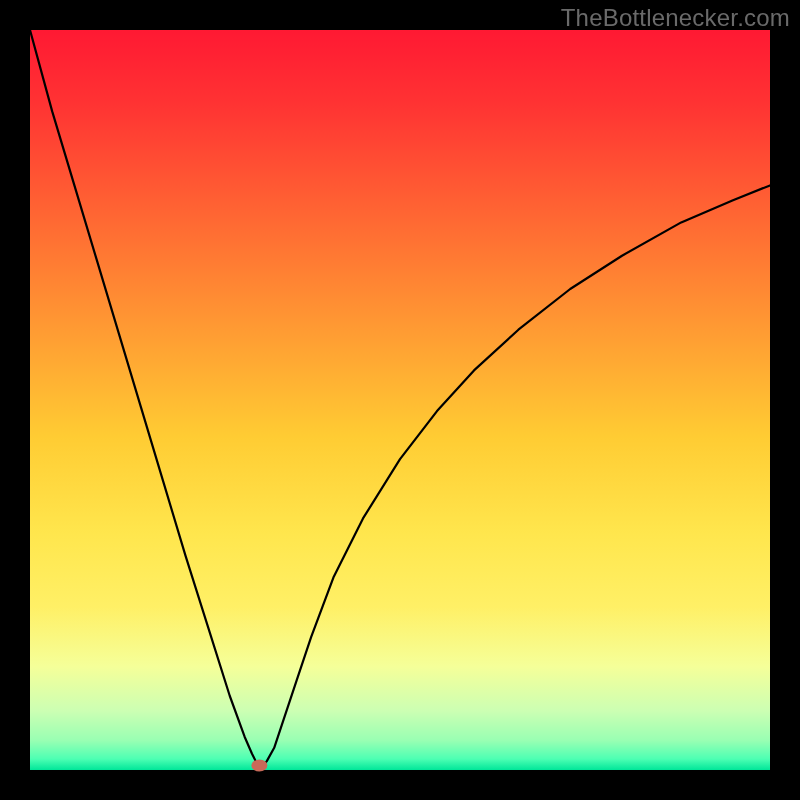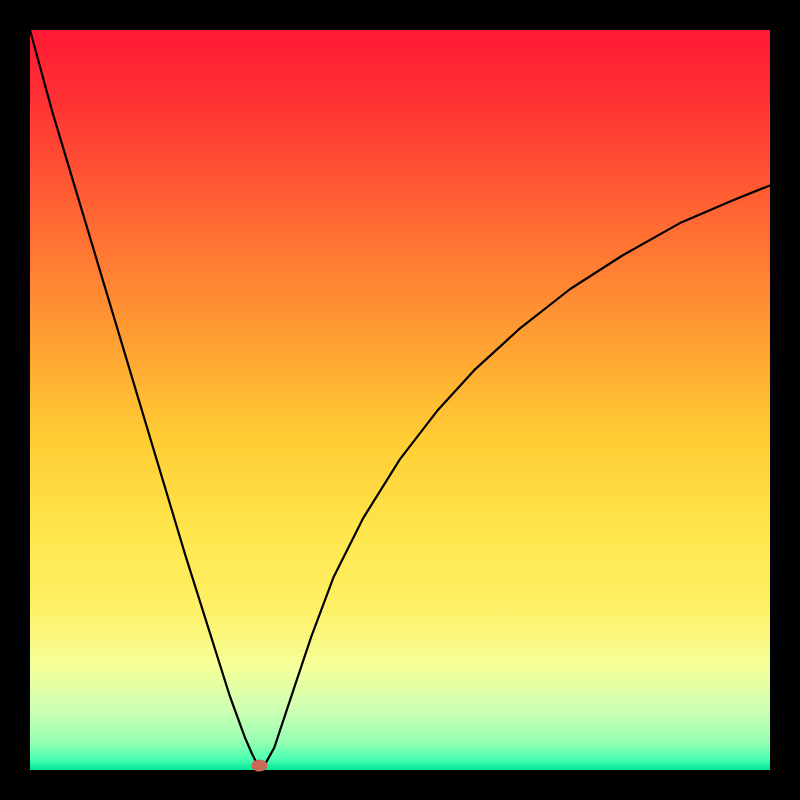--- a/index.html
+++ b/index.html
@@ -30,20 +30,21 @@
   svg.plot {
     position: absolute;
     top: 0;
     left: 0;
   }
 </style>
 </head>
 <body>
 
 <div class="frame">
+  <div class="attribution">TheBottlenecker.com</div>
 
   <svg class="plot" width="800" height="800" viewBox="0 0 800 800">
     <defs>
       <linearGradient id="bg-grad" x1="0" y1="0" x2="0" y2="1">
           <stop offset="0.00%" stop-color="#ff1933"></stop>
           <stop offset="10.00%" stop-color="#ff3333"></stop>
           <stop offset="25.00%" stop-color="#ff6633"></stop>
           <stop offset="40.00%" stop-color="#ff9933"></stop>
           <stop offset="55.00%" stop-color="#ffcc33"></stop>
           <stop offset="68.00%" stop-color="#ffe64d"></stop>

